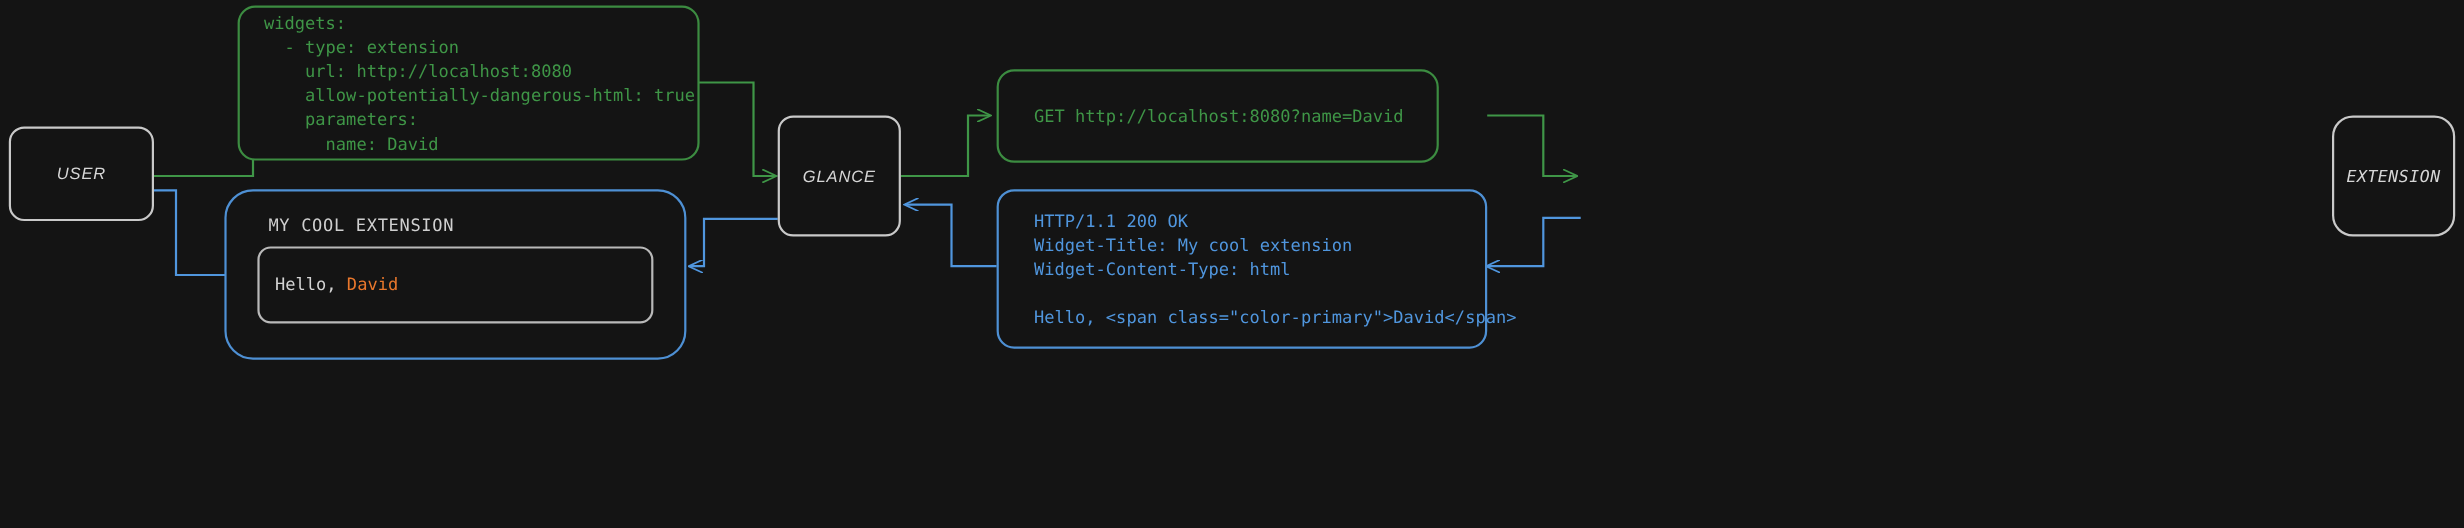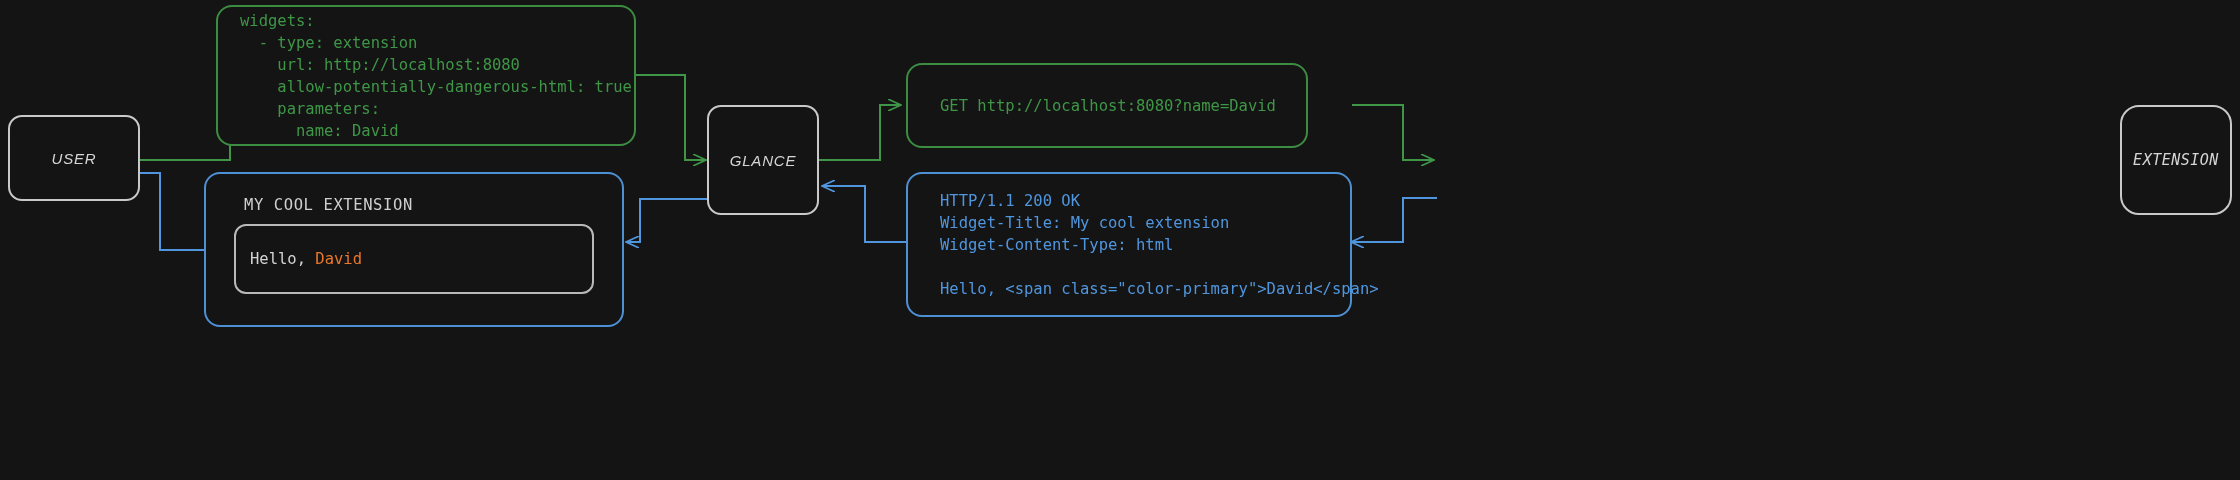--- a/index.html
+++ b/index.html
@@ -151,20 +151,20 @@
   </div>
 
   <div class="msgbox blue" style="left:906px; top:172px; width:446px; height:145px; padding:0 0 0 32px;">
     <pre class="code blue">HTTP/1.1 200 OK
 Widget-Title: My cool extension
 Widget-Content-Type: html
 
 Hello, &lt;span class="color-primary"&gt;David&lt;/span&gt;</pre>
   </div>
 
-  <div class="msgbox blue" style="left:204px; top:172px; width:420px; height:155px; padding:0; justify-content:flex-start;">
+  <div class="msgbox blue" style="left:204px; top:172px; width:420px; height:155px; padding:0; justify-content:flex-start;border-radius:26px;">
     <div class="widget-title" style="margin:22px 0 10px 38px;">MY COOL EXTENSION</div>
     <div class="widget-card" style="margin:0 28px 0 28px; height:70px; padding-left:14px;">
       <div class="widget-body"><span>Hello, </span><span class="accent">David</span></div>
     </div>
   </div>
 
 </div>
 
 </body></html>

